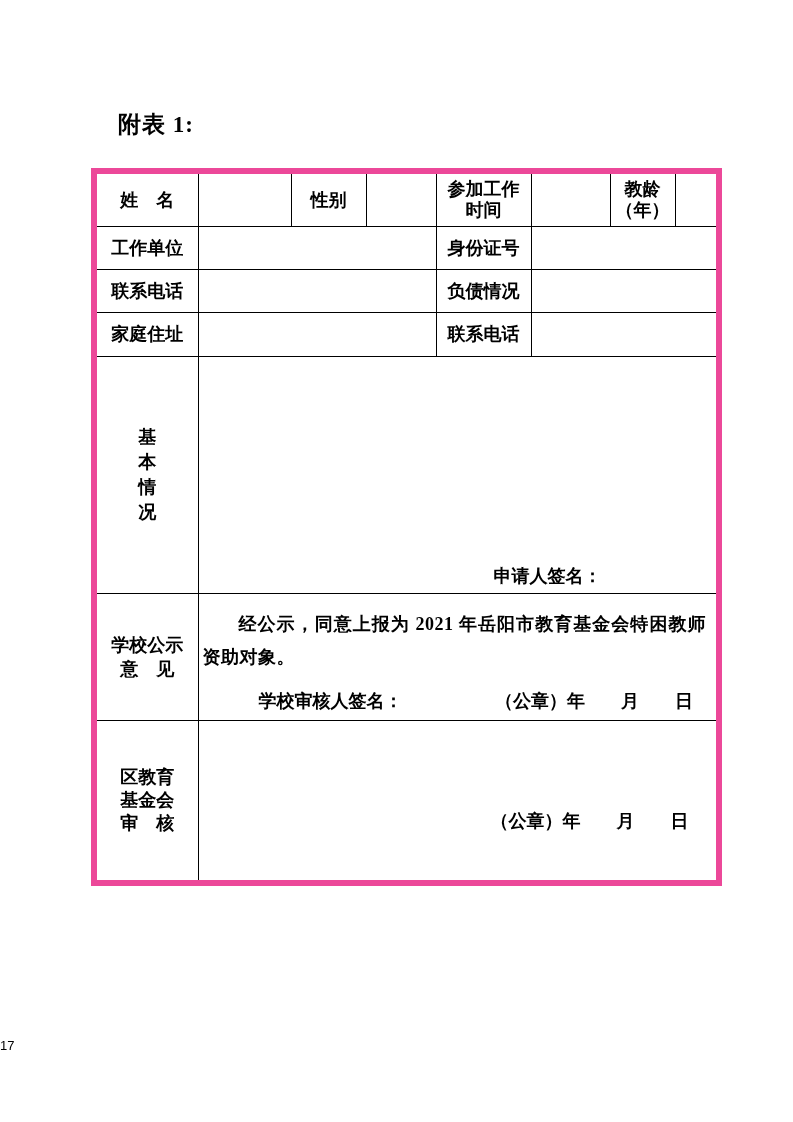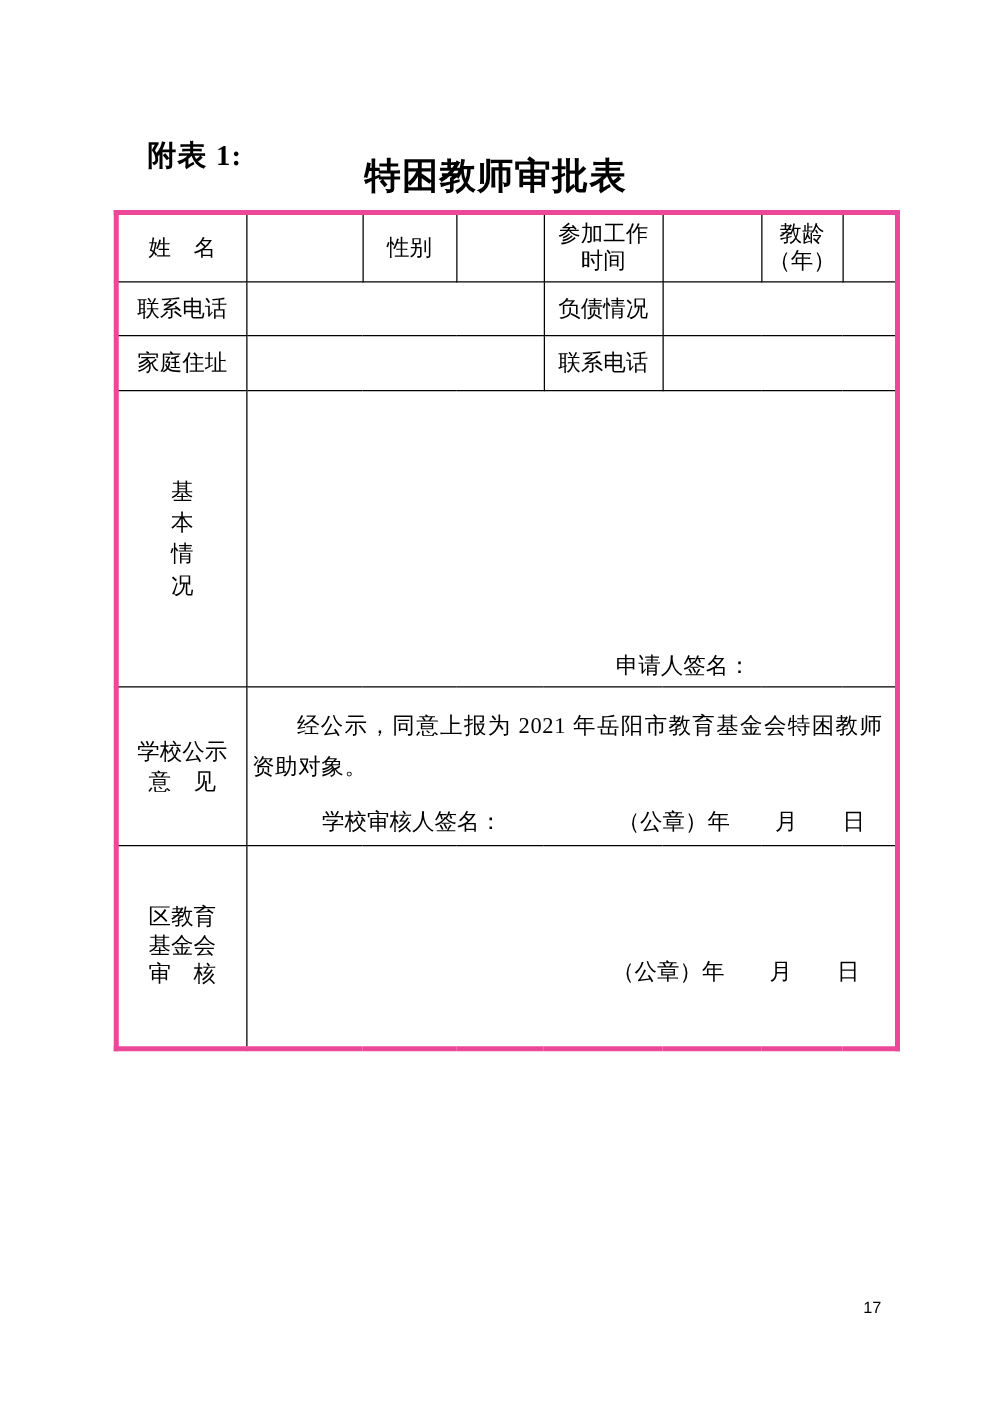--- a/index.html
+++ b/index.html
@@ -14,21 +14,22 @@
     font-size:23px; font-weight:bold; letter-spacing:1px;
   }
   .title {
     position:absolute; left:0; top:121px; width:793px; margin:0;
     text-align:center; font-size:29px; font-weight:bold; letter-spacing:1px;
   }
 
   table.form {
     position:absolute; left:91px; top:168px; width:625px;
     border-collapse:collapse; table-layout:fixed;
-    border:4px solid #ec4899;
+    border:6px solid #ec4899;
+    font-weight:bold;
   }
   table.form td {
     border:1px solid #000; padding:0; font-size:18px; overflow:hidden;
   }
   tr.rh1 { height:55px; }
   tr.rh2 { height:43px; }
   tr.rh3 { height:43px; }
   tr.rh4 { height:44px; }
   tr.rh5 { height:237px; }
   tr.rh6 { height:127px; }
@@ -51,31 +52,30 @@
   }
   .sigrow { margin-top:15px; white-space:nowrap; font-size:18px; }
   .sigrow .reviewer { margin-left:60px; }
   .sigrow .seal { margin-left:88px; }
 
   .seal-abs { position:absolute; left:292px; font-size:18px; white-space:nowrap; }
   .seal-union { top:68px; }
   .seal-foundation { top:88px; }
 
   .pagenum {
-    position:absolute; left:0; top:1038px; width:705px; text-align:right;
+    position:absolute; left:0; top:1038px; width:705px; text-align:left;
     font-size:13px; font-family:"Liberation Sans", sans-serif;
   }
 </style>
 </head>
 <body>
 
 <div class="page">
 
   <div class="annex">附表 1:</div>
-  <h1 class="title">特困教师审批表</h1>
 
   <table class="form">
     <colgroup>
       <col style="width:104px">
         <col style="width:93px">
         <col style="width:75px">
         <col style="width:70px">
       <col style="width:95px">
         <col style="width:79px">
         <col style="width:65px">
@@ -89,20 +89,26 @@
       <td class="lbl">性别</td>
       <td></td>
       <td class="lbl lbl-2line pre">参加工作
 时间</td>
       <td></td>
       <td class="lbl lbl-2line pre">教龄
 （年）</td>
       <td></td>
     </tr>
 
+    <tr class="rh2">
+      <td class="lbl">工作单位</td>
+      <td colspan="3"></td>
+      <td class="lbl">身份证号</td>
+      <td colspan="3"></td>
+    </tr>
 
     <tr class="rh3">
       <td class="lbl">联系电话</td>
       <td colspan="3"></td>
       <td class="lbl">负债情况</td>
       <td colspan="3"></td>
     </tr>
 
     <tr class="rh4">
       <td class="lbl">家庭住址</td>

